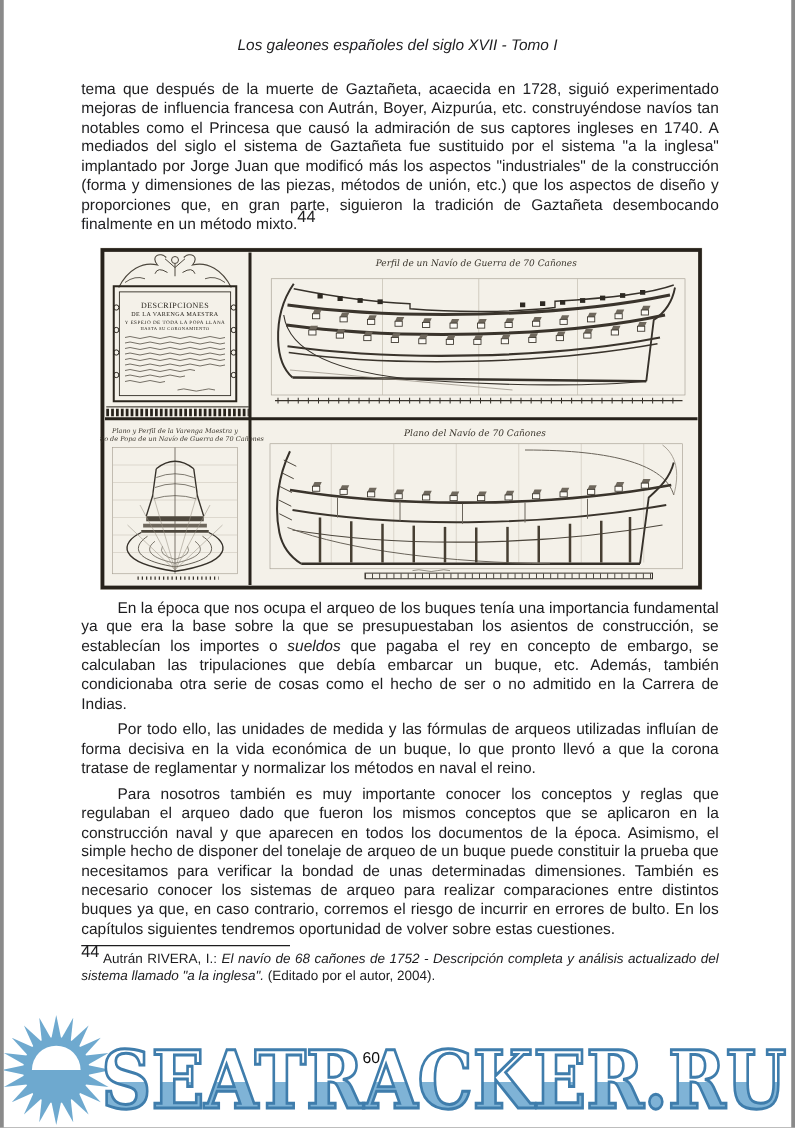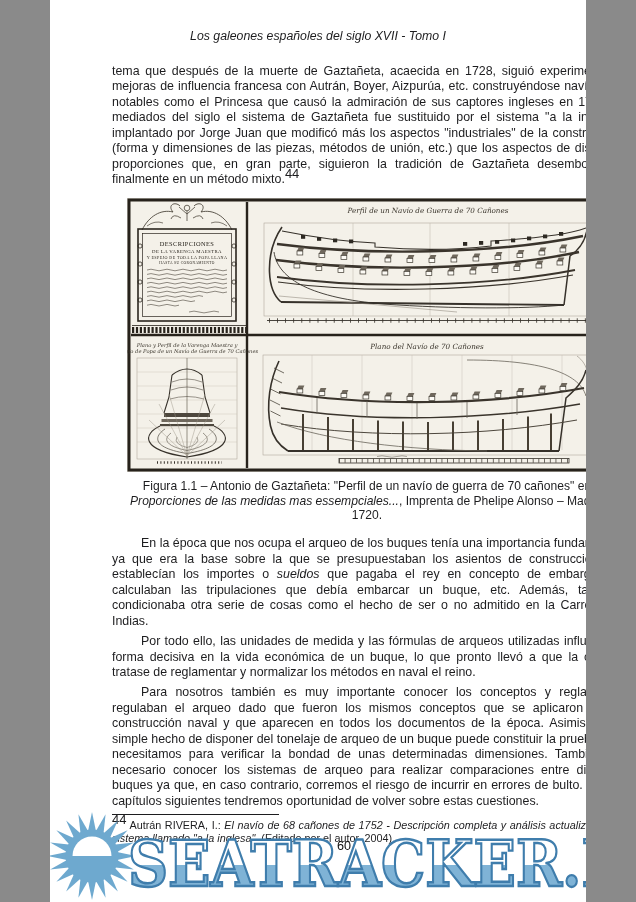--- a/index.html
+++ b/index.html
@@ -1,17 +1,17 @@
 <!DOCTYPE html>
 <html><head>
 <meta charset="utf-8">
 <style>
   html,body { margin:0; padding:0; background:#8a8a8a; }
   .page {
-    position:relative; width:536px; height:902px; margin:0 auto;
+    position:relative; width:630px; height:902px; margin:0 auto;
     background:#ffffff; overflow:hidden;
     font-family:"Liberation Sans", sans-serif; color:#1d1d1f;
     box-sizing:border-box; padding-top:29px;
   }
   .running-header { text-align:center; font-style:italic; font-size:12.3px; line-height:15px; margin-bottom:20px; }
   .body-col { margin-left:62px; width:510px; }
   .para { font-size:12.4px; line-height:15.45px; text-align:justify; margin:0 0 5px 0; }
   .para.indented { text-indent:29px; }
   sup.fnref { font-size:13px; line-height:0; vertical-align:super; }
   .figure-wrap { margin:10px 0 7px 15px; width:482px; }
@@ -248,21 +248,20 @@
               <line x1="340" y1="204" x2="340" y2="220"></line>
               <line x1="390" y1="201" x2="390" y2="217"></line>
           </g>
           <path d="M250 258.5 q5 -1.4 10 0 t10 0 t10 0" fill="none" stroke="#575147" stroke-width="0.5"></path>
           <rect x="212" y="260.5" width="230" height="4.5" fill="none" stroke="#36312a" stroke-width="0.8"></rect>
           <line x1="212" y1="262.7" x2="442" y2="262.7" stroke="#36312a" stroke-width="4" stroke-dasharray="0.7,5"></line>
         </g>
       </svg>
     </div>
 
-    <p class="figure-caption"><span>Figura 1.1 – Antonio de Gaztañeta: "Perfil de un navío de guerra de 70 cañones" en </span><em>Proporciones de las medidas mas essempciales...</em><span>, Imprenta de Phelipe Alonso – Madrid 1720.</span></p>
 
 
     <p class="para indented"><span>En la época que nos ocupa el arqueo de los buques tenía una importancia fundamental ya que era la base sobre la que se presupuestaban los asientos de construcción, se establecían los importes o </span><em>sueldos</em><span> que pagaba el rey en concepto de embargo, se calculaban las tripulaciones que debía embarcar un buque, etc. Además, también condicionaba otra serie de cosas como el hecho de ser o no admitido en la Carrera de Indias.</span></p>
 
     <p class="para indented">Por todo ello, las unidades de medida y las fórmulas de arqueos utilizadas influían de forma decisiva en la vida económica de un buque, lo que pronto llevó a que la corona tratase de reglamentar y normalizar los métodos en naval el reino.</p>
 
     <p class="para indented">Para nosotros también es muy importante conocer los conceptos y reglas que regulaban el arqueo dado que fueron los mismos conceptos que se aplicaron en la construcción naval y que aparecen en todos los documentos de la época. Asimismo, el simple hecho de disponer del tonelaje de arqueo de un buque puede constituir la prueba que necesitamos para verificar la bondad de unas determinadas dimensiones. También es necesario conocer los sistemas de arqueo para realizar comparaciones entre distintos buques ya que, en caso contrario, corremos el riesgo de incurrir en errores de bulto. En los capítulos siguientes tendremos oportunidad de volver sobre estas cuestiones.</p>
 
     <div class="footnote-block">
       <div class="fn-rule"></div>

